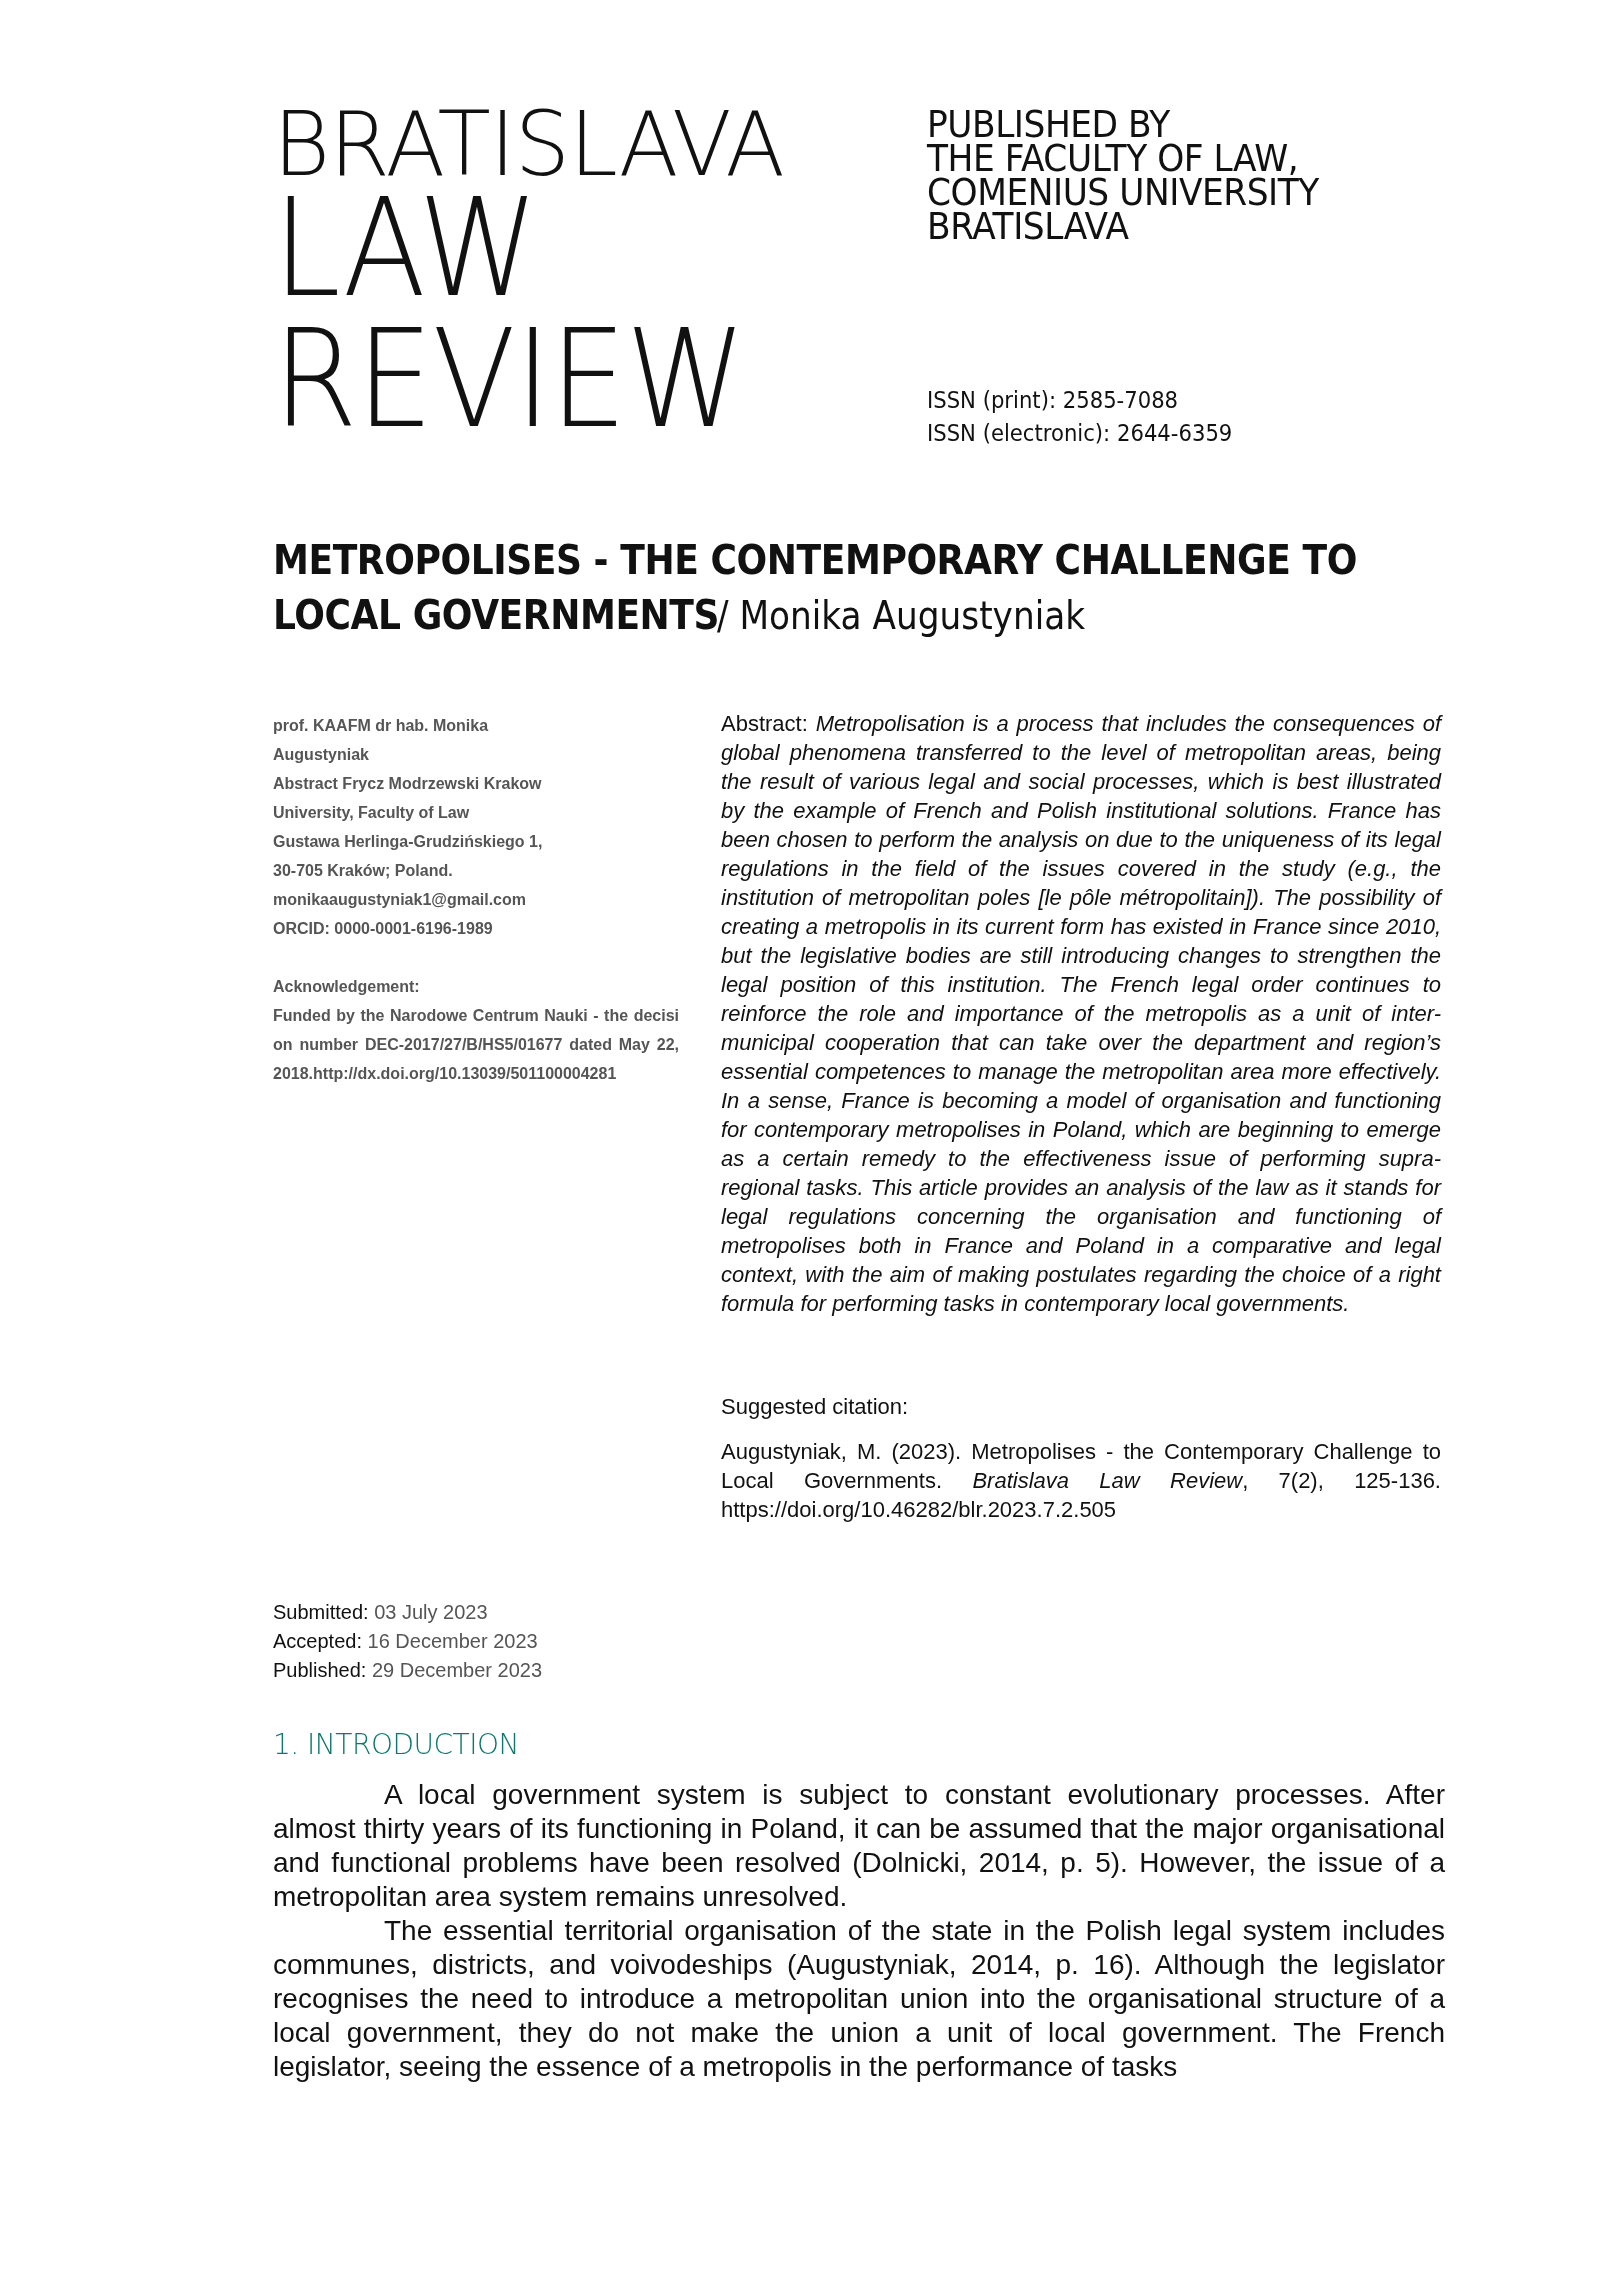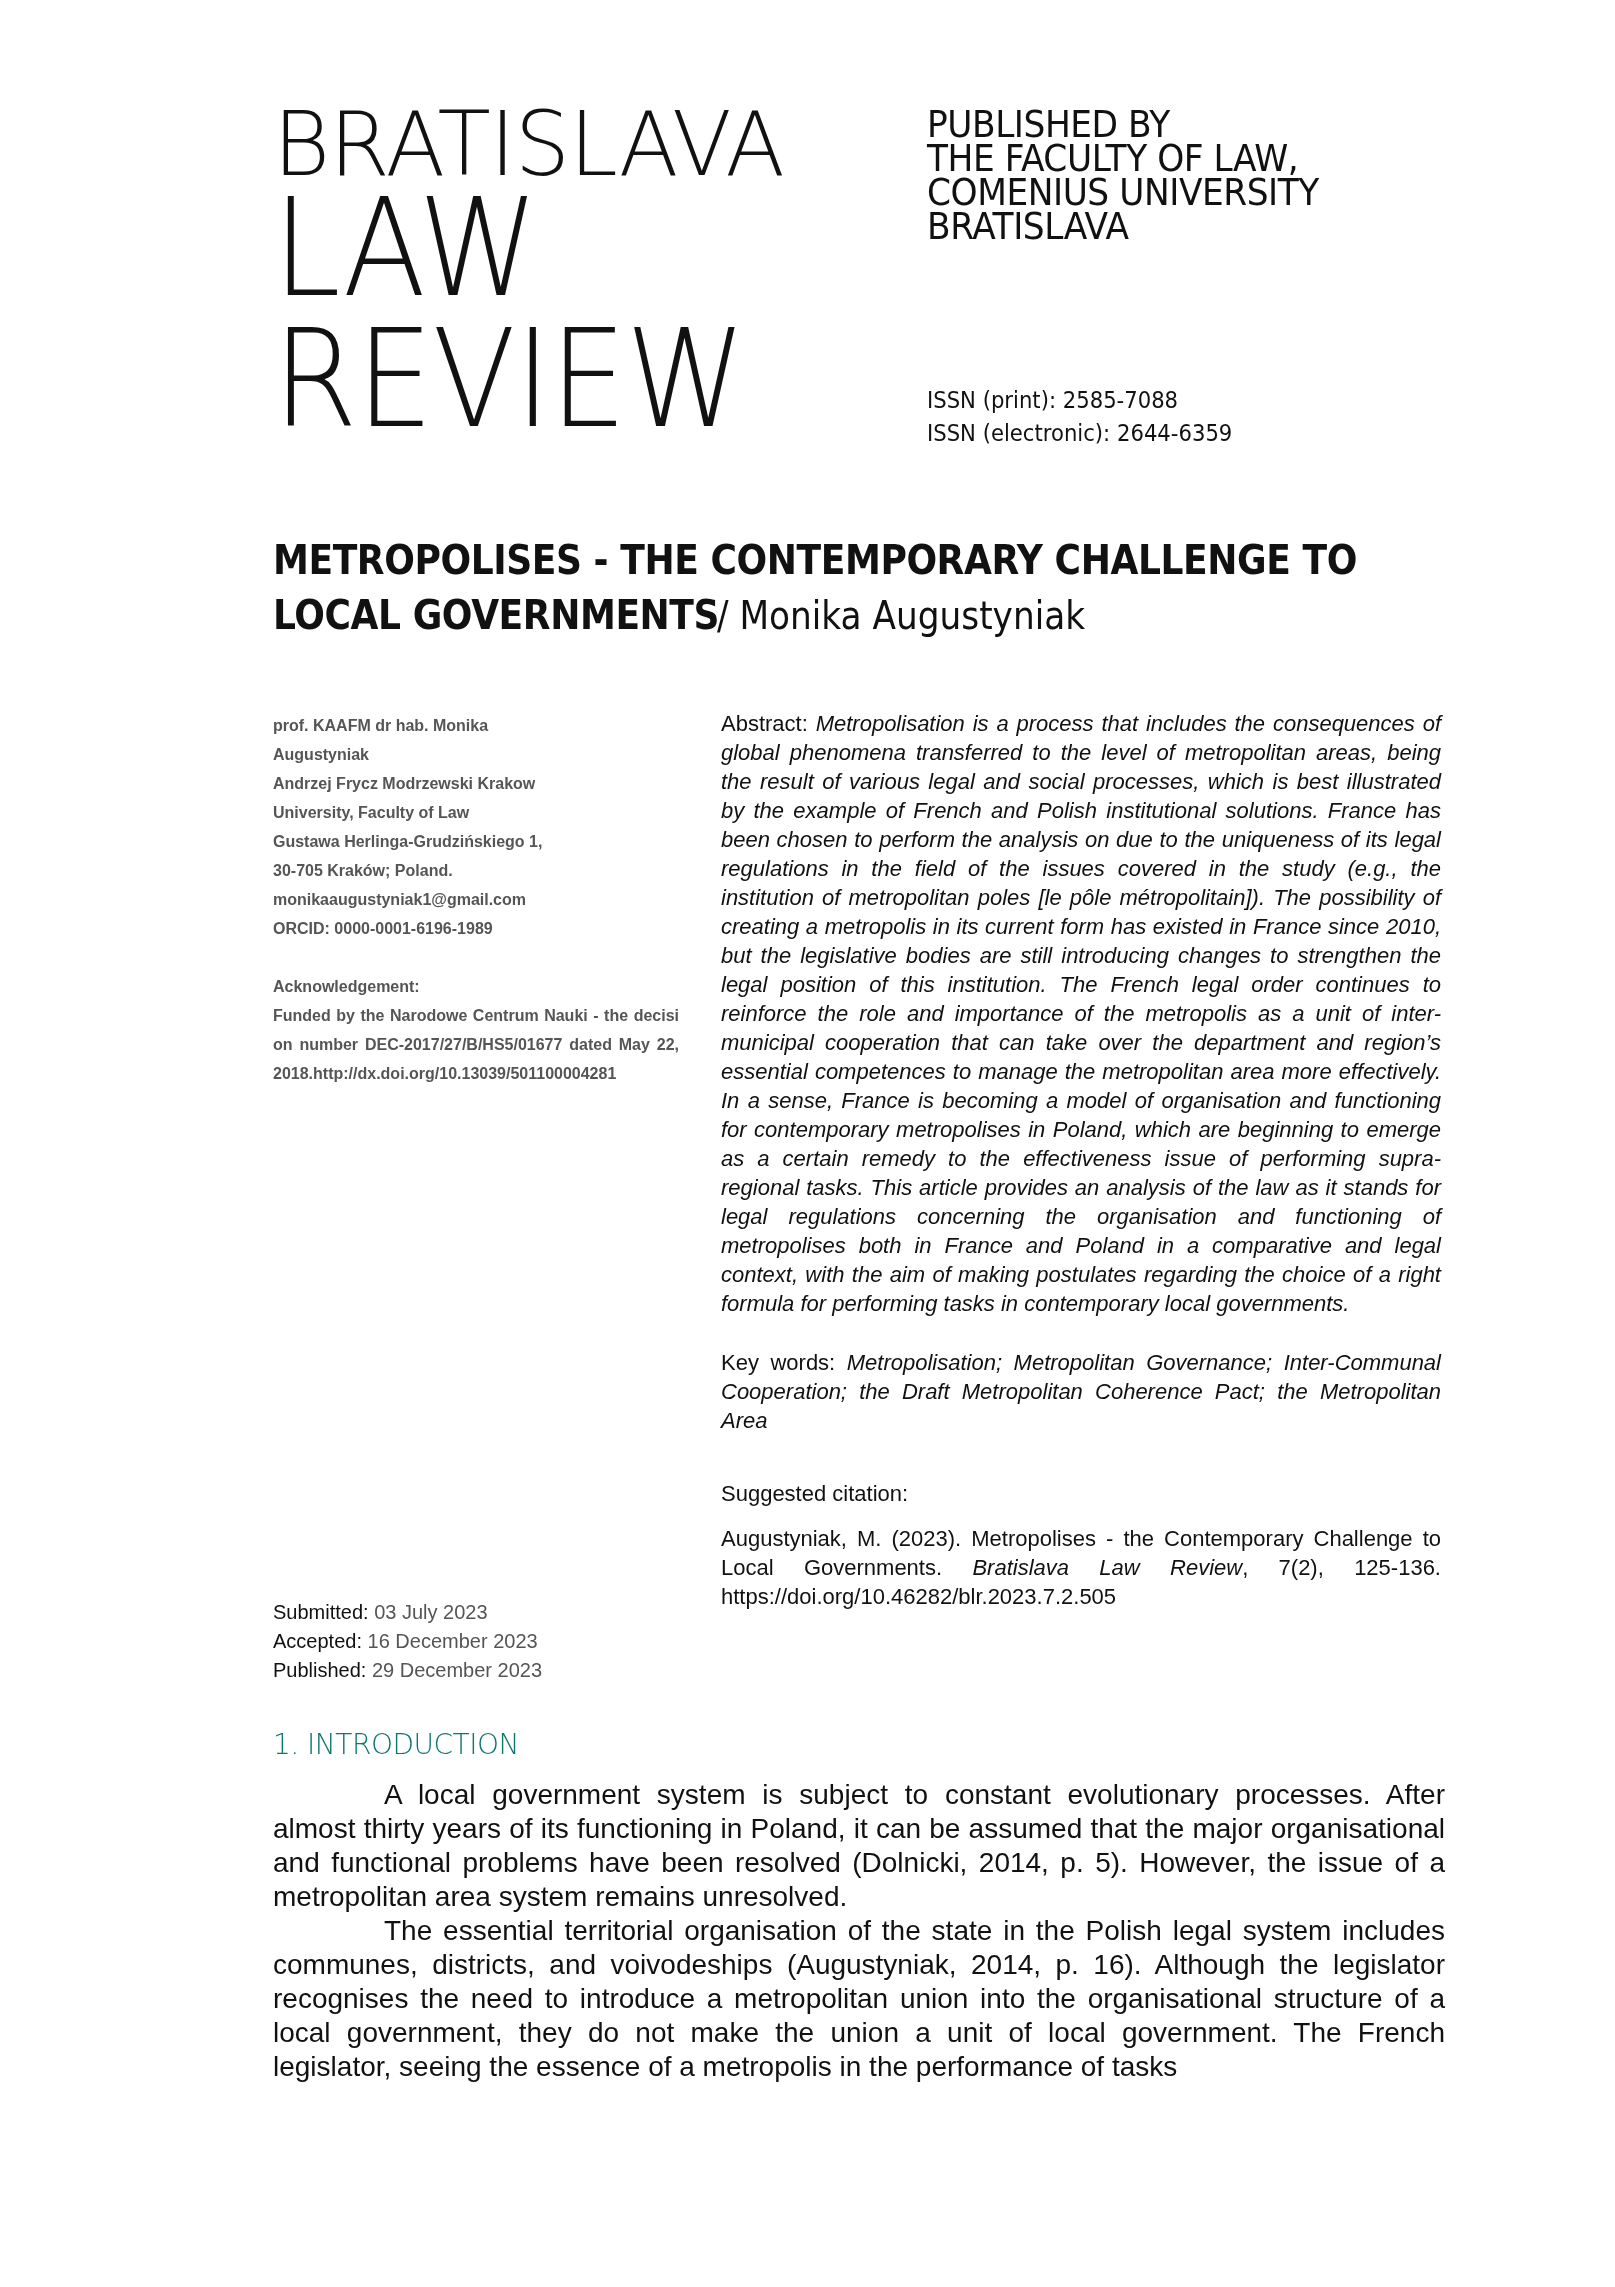--- a/index.html
+++ b/index.html
@@ -65,41 +65,40 @@
 </div>
 
 <div class="abs article-title">
   <div class="line"><span class="bold">METROPOLISES - THE CONTEMPORARY CHALLENGE TO</span></div>
   <div class="line"><span class="bold">LOCAL GOVERNMENTS</span><span class="author-part"><span style="white-space:pre"> / </span><span>Monika Augustyniak</span></span></div>
 </div>
 
 <div class="abs left-col">
   <div>prof. KAAFM dr hab. Monika</div>
   <div>Augustyniak</div>
-  <div>Andrzej Frycz Modrzewski Krakow</div>
+  <div>Abstract Frycz Modrzewski Krakow</div>
   <div>University, Faculty of Law</div>
   <div>Gustawa Herlinga-Grudzińskiego 1,</div>
   <div>30-705 Kraków; Poland.</div>
   <div>monikaaugustyniak1@gmail.com</div>
   <div>ORCID: 0000-0001-6196-1989</div>
   <div class="gap"></div>
   <div>Acknowledgement:</div>
   <div class="justify" style="word-break: break-all;">Funded by the Narodowe Centrum Nauki - the decision number DEC-2017/27/B/HS5/01677 dated May 22, 2018.http://dx.doi.org/10.13039/501100004281</div>
 </div>
 
 <div class="abs dates">
   <div><span class="lbl" style="white-space:pre">Submitted: </span><span>03 July 2023</span></div>
   <div><span class="lbl" style="white-space:pre">Accepted: </span><span>16 December 2023</span></div>
   <div><span class="lbl" style="white-space:pre">Published: </span><span>29 December 2023</span></div>
 </div>
 
 <div class="abs right-col">
   <p><span style="white-space:pre">Abstract: </span><span class="it">Metropolisation is a process that includes the consequences of global phenomena transferred to the level of metropolitan areas, being the result of various legal and social processes, which is best illustrated by the example of French and Polish institutional solutions. France has been chosen to perform the analysis on due to the uniqueness of its legal regulations in the field of the issues covered in the study (e.g., the institution of metropolitan poles [le pôle métropolitain]). The possibility of creating a metropolis in its current form has existed in France since 2010, but the legislative bodies are still introducing changes to strengthen the legal position of this institution. The French legal order continues to reinforce the role and importance of the metropolis as a unit of inter-municipal cooperation that can take over the department and region’s essential competences to manage the metropolitan area more effectively. In a sense, France is becoming a model of organisation and functioning for contemporary metropolises in Poland, which are beginning to emerge as a certain remedy to the effectiveness issue of performing supra-regional tasks. This article provides an analysis of the law as it stands for legal regulations concerning the organisation and functioning of metropolises both in France and Poland in a comparative and legal context, with the aim of making postulates regarding the choice of a right formula for performing tasks in contemporary local governments.</span></p>
   <div class="sec-gap"></div>
-  <p><span style="white-space:pre">Key words: </span><span class="it">Metropolisation; Metropolitan Governance; Inter-Communal Cooperation; the Draft Metropolitan Coherence Pact; the Metropolitan Area</span></p>
   <div class="sec-gap" style="height:44px"></div>
   <p>Suggested citation:</p>
   <p class="citation"><span>Augustyniak, M. (2023). Metropolises - the Contemporary Challenge to Local Governments. </span><span class="it">Bratislava Law Review</span><span>, 7(2), 125-136. https://doi.org/10.46282/blr.2023.7.2.505</span></p>
 </div>
 
 <div class="abs intro-heading">1. INTRODUCTION</div>
 <div class="abs intro-body">
   <p>A local government system is subject to constant evolutionary processes. After almost thirty years of its functioning in Poland, it can be assumed that the major organisational and functional problems have been resolved (Dolnicki, 2014, p. 5). However, the issue of a metropolitan area system remains unresolved.</p>
   <p>The essential territorial organisation of the state in the Polish legal system includes communes, districts, and voivodeships (Augustyniak, 2014, p. 16). Although the legislator recognises the need to introduce a metropolitan union into the organisational structure of a local government, they do not make the union a unit of local government. The French legislator, seeing the essence of a metropolis in the performance of tasks</p>
 </div>

